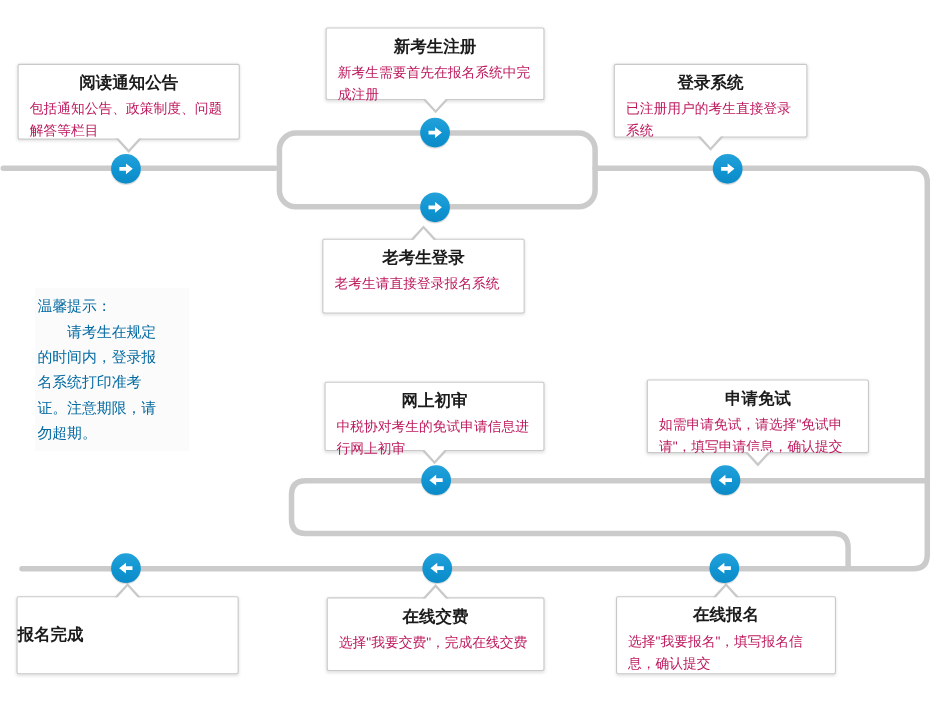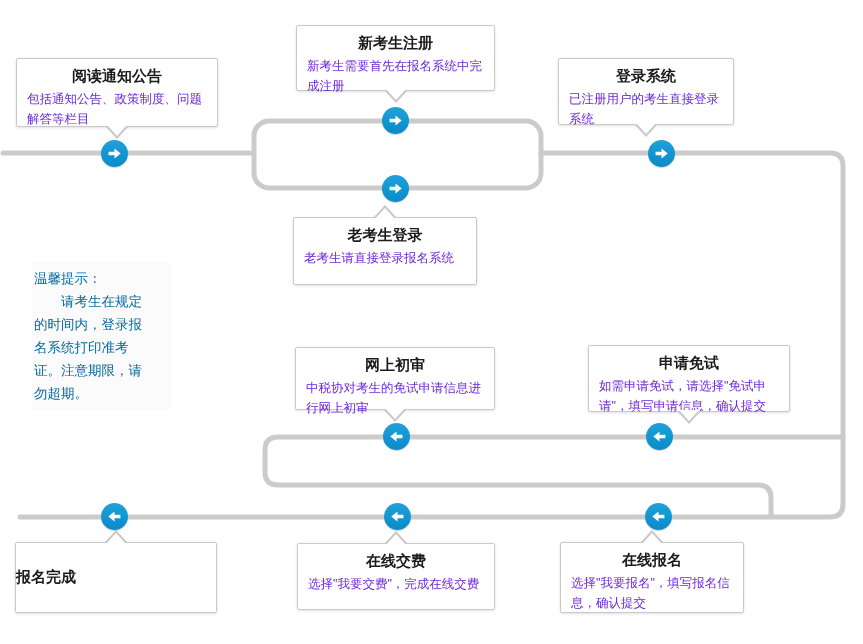--- a/index.html
+++ b/index.html
@@ -11,21 +11,21 @@
 
   
   .node{
     position:absolute;background:#fff;border:1px solid #c9c9c9;border-radius:2px;
     box-shadow:0 1px 3px rgba(0,0,0,.12);box-sizing:border-box;padding:6px 10px 4px;
   }
   .node .title{
     display:block;text-align:center;font-weight:bold;font-size:15px;line-height:22px;color:#1b1b1b;
   }
   .node .desc{
-    margin-top:2px;font-size:12.5px;line-height:20px;color:#6d28d9;
+    margin-top:2px;font-size:12.5px;line-height:20px;color:#be185d;
   }
   .node.center-title{display:flex;align-items:center;justify-content:flex-start;padding:0;}
   .node.center-title .title{line-height:normal;}
 
   
   .tail-down::before{
     content:"";position:absolute;left:50%;bottom:-13px;margin-left:-12px;width:0;height:0;
     border:12px solid transparent;border-bottom:none;border-top:13px solid #c9c9c9;
   }
   .tail-down::after{
@@ -109,21 +109,21 @@
 
   <div class="node tail-up center-title" style="left:15px;top:542px;width:202px;height:71px;">
     <span class="title">报名完成</span>
   </div>
 
   <div class="node tail-up" style="left:297px;top:543px;width:198px;height:67px;">
     <span class="title">在线交费</span>
     <div class="desc">选择"我要交费"，完成在线交费</div>
   </div>
 
-  <div class="node tail-up" style="left:560px;top:542px;width:184px;height:71px;">
+  <div class="node tail-up" style="left:560px;top:542px;width:200px;height:71px;">
     <span class="title">在线报名</span>
     <div class="desc">选择"我要报名"，填写报名信息，确认提交</div>
   </div>
 
   <div class="marker" style="left:101px;top:140px;">
     <svg viewBox="0 0 20 20">
         <path d="M3 8 h7 V4.2 L17.3 10 L10 15.8 V12 H3 z" fill="#fff"></path>
       </svg>
   </div>
   <div class="marker" style="left:382px;top:107px;">

